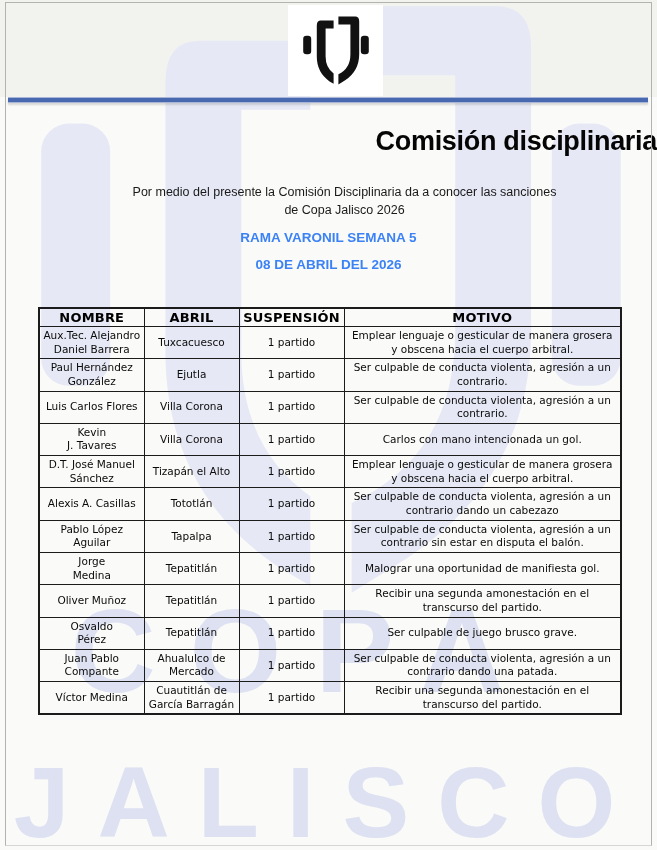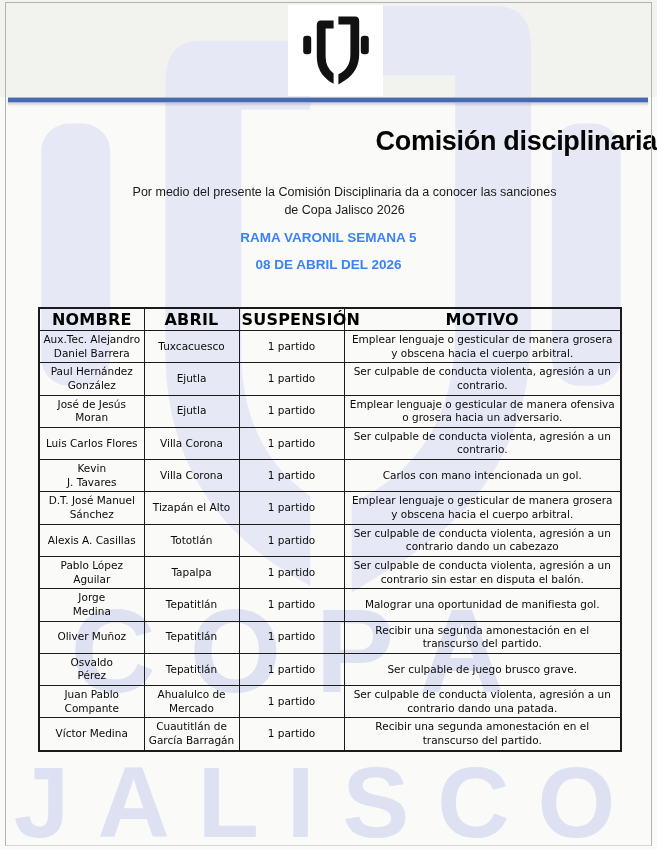--- a/index.html
+++ b/index.html
@@ -80,21 +80,21 @@
     border-collapse:collapse;table-layout:fixed;
     background:transparent;
     font-family:"DejaVu Sans", sans-serif;
   }
   table.sanctions col.c1{width:105px;}
   table.sanctions col.c2{width:95px;}
   table.sanctions col.c3{width:105px;}
   table.sanctions col.c4{width:277px;}
   table.sanctions th{
     border:1px solid #1b1b1b;
-    font-size:16px;font-weight:bold;color:#000;
+    font-size:13px;font-weight:bold;color:#000;
     padding:1px 2px;height:15px;
     font-family:"DejaVu Sans", sans-serif;
     letter-spacing:.2px;
     text-align:center;
   }
   table.sanctions td{
     border:1px solid #1b1b1b;
     font-size:10.5px;line-height:1.3;color:#0a0a0a;
     text-align:center;vertical-align:middle;
     padding:2px 3px;height:25px;
@@ -170,26 +170,20 @@
   </tr>
 
   <tr>
     <td class="c-nombre">Paul Hernández
 González</td>
     <td class="c-equipo">Ejutla</td>
     <td class="c-susp">1 partido</td>
     <td class="c-motivo">Ser culpable de conducta violenta, agresión a un contrario.</td>
   </tr>
 
-  <tr>
-    <td class="c-nombre">José de Jesús Moran</td>
-    <td class="c-equipo">Ejutla</td>
-    <td class="c-susp">1 partido</td>
-    <td class="c-motivo">Emplear lenguaje o gesticular de manera ofensiva o grosera hacia un adversario.</td>
-  </tr>
 
   <tr>
     <td class="c-nombre">Luis Carlos Flores</td>
     <td class="c-equipo">Villa Corona</td>
     <td class="c-susp">1 partido</td>
     <td class="c-motivo">Ser culpable de conducta violenta, agresión a un contrario.</td>
   </tr>
 
   <tr>
     <td class="c-nombre">Kevin

